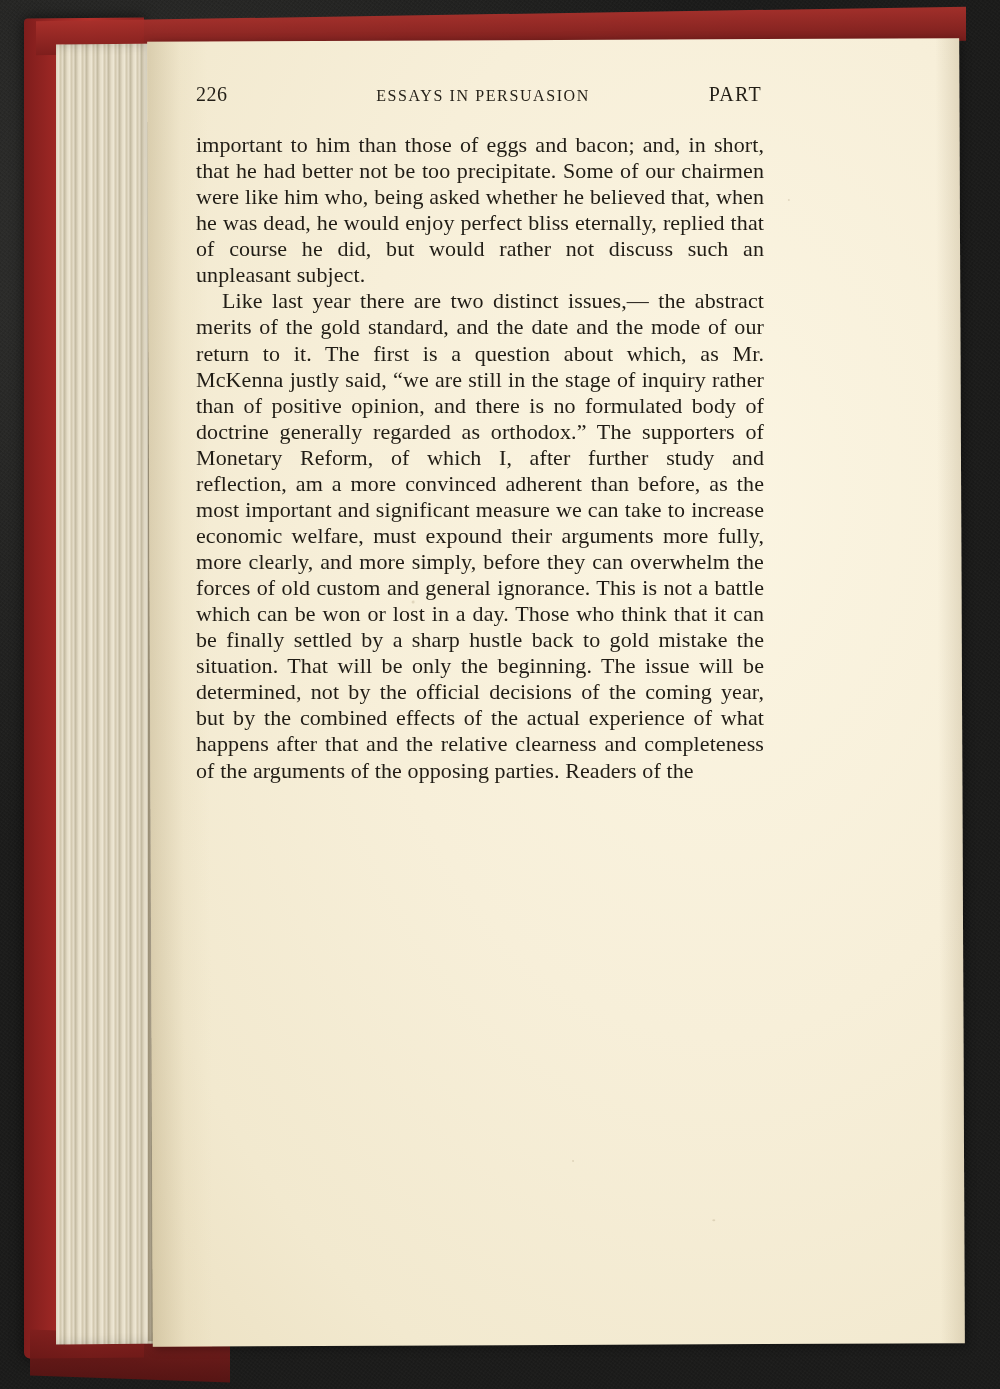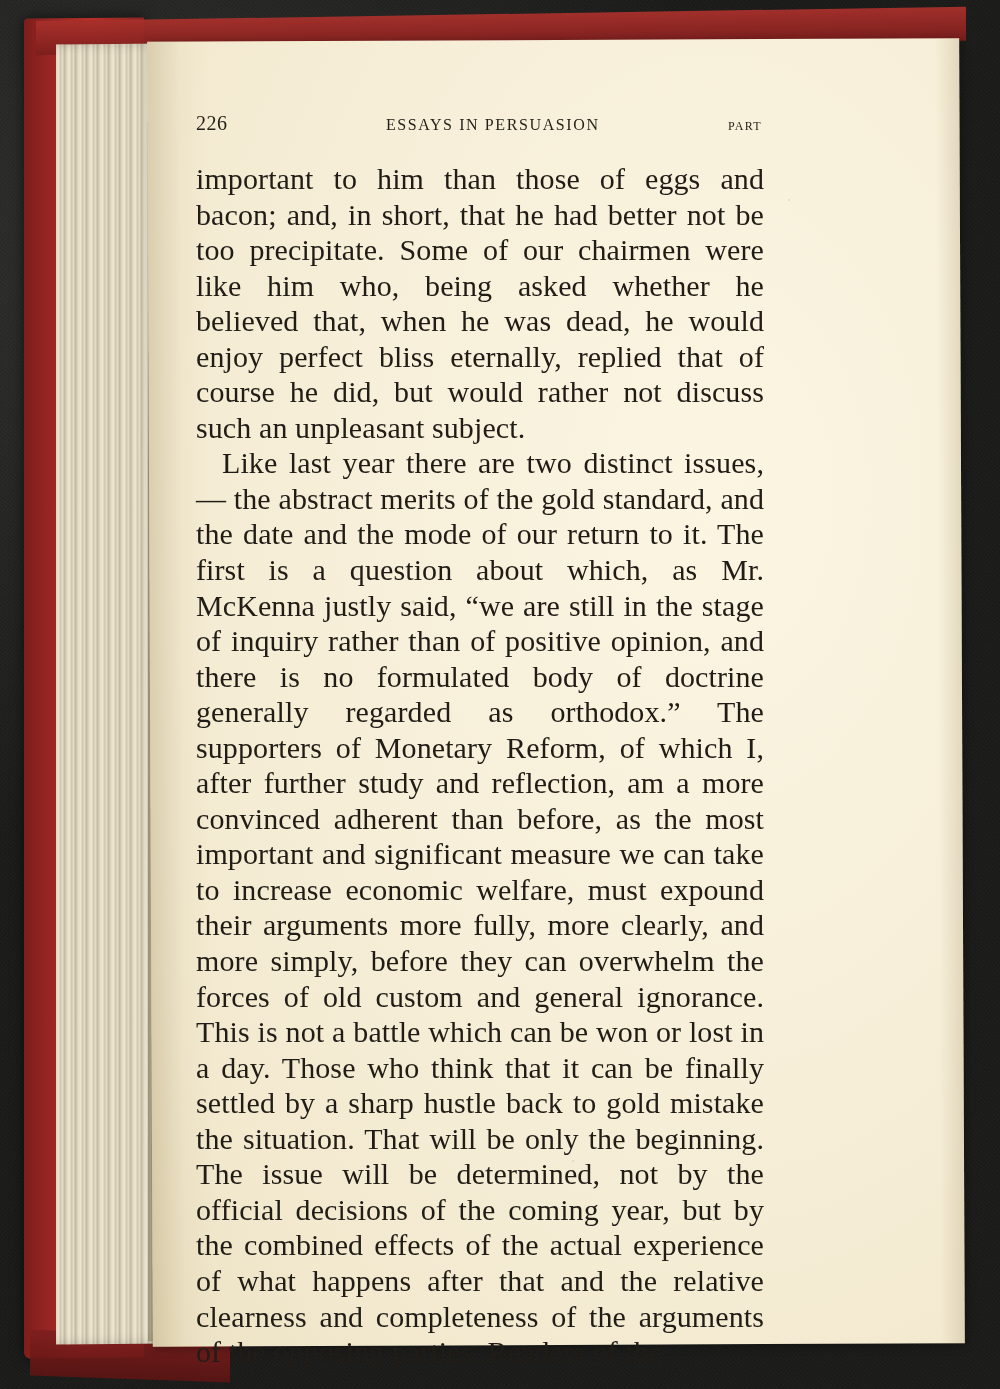--- a/index.html
+++ b/index.html
@@ -114,21 +114,21 @@
     content: "";
     position: absolute;
     right: 0; top: 0; bottom: 0;
     width: 24px;
     background: linear-gradient(270deg, rgba(150,130,90,0.22) 0%, rgba(255,255,255,0) 100%);
   }
 
   .text-column {
     position: absolute;
     left: 196px;
-    top: 112px;
+    top: 83px;
     width: 568px;
   }
 
   .running-head {
     display: flex;
     align-items: baseline;
     justify-content: space-between;
     color: #231f17;
     margin-bottom: 26px;
     padding-right: 2px;
@@ -138,28 +138,28 @@
     letter-spacing: 0.5px;
   }
   .head-title {
     font-size: 16px;
     letter-spacing: 1.6px;
     margin-left: 30px;
     flex: 1;
     text-align: center;
   }
   .part-label {
-    font-size: 12px;
+    font-size: 20px;
     letter-spacing: 1.3px;
   }
 
   .body-text p {
     margin: 0;
     color: #211d16;
-    font-size: 30px;
+    font-size: 22px;
     line-height: 1.185;
     text-align: justify;
     text-justify: inter-word;
     letter-spacing: 0.1px;
   }
   .body-text p.indent {
     text-indent: 26px;
   }
   .body-text p + p {
     margin-top: 0;

